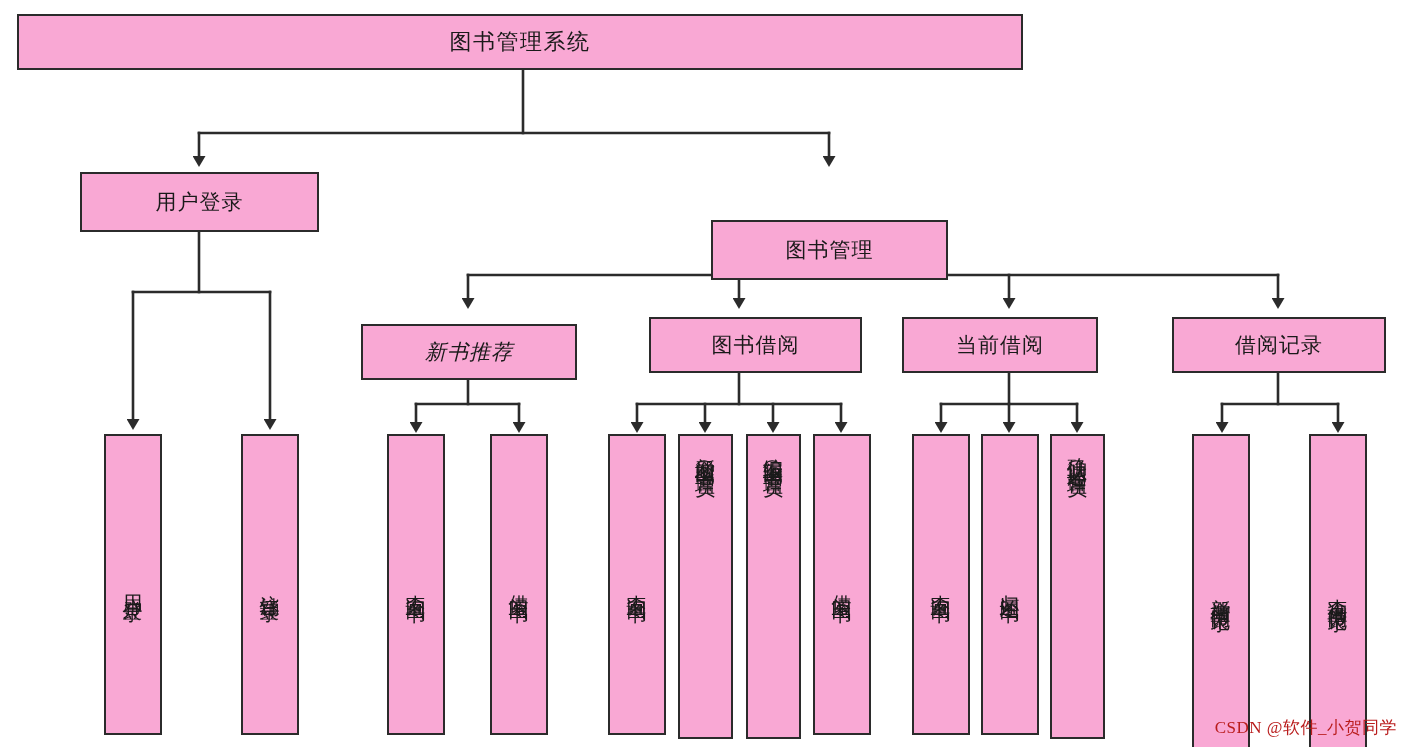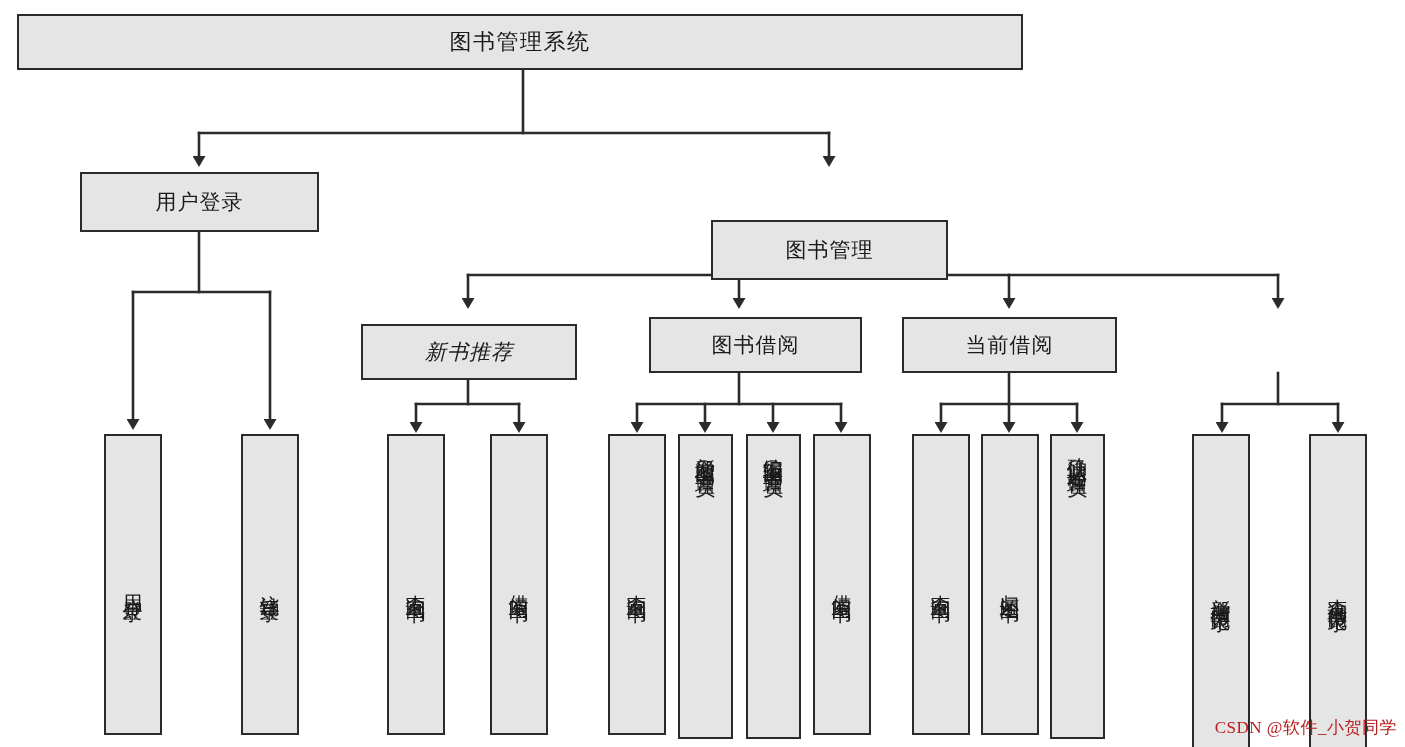--- a/index.html
+++ b/index.html
@@ -23,21 +23,21 @@
     left: 0;
     top: 0;
     width: 1405px;
     height: 747px;
     pointer-events: none;
   }
   .node {
     position: absolute;
     box-sizing: border-box;
     border: 2.5px solid #2b2b2b;
-    background: #e5e5e5;
+    background: #f9a8d4;
     display: flex;
     align-items: center;
     justify-content: center;
     color: #1a1a1a;
   }
   .node .lbl {
     display: block;
     text-align: center;
     line-height: 1.06;
   }
@@ -145,22 +145,25 @@
   <div class="node h" style="left:711px; top:172px; width:237px; height:60px;margin-top:48px;">
     <span class="lbl">图书管理</span>
   </div>
 
   <div class="node h" style="left:361px; top:324px; width:216px; height:56px;font-style:italic;">
     <span class="lbl">新书推荐</span>
   </div>
   <div class="node h" style="left:633px; top:317px; width:213px; height:56px;margin-left:16px;">
     <span class="lbl">图书借阅</span>
   </div>
-  <div class="node h" style="left:902px; top:317px; width:215px; height:56px;">
+  <div class="node h" style="left:902px; top:317px; width:196px; height:56px;">
     <span class="lbl">当前借阅</span>
+  </div>
+  <div class="node h" style="left:1172px; top:317px; width:214px; height:56px;">
+    <span class="lbl">借阅记录</span>
   </div>
 
   <div class="node v mid" style="left:104px; top:434px; width:58px; height:301px;">
     <span class="lbl">用户登录</span>
   </div>
   <div class="node v mid" style="left:241px; top:434px; width:58px; height:301px;">
     <span class="lbl">注销登录</span>
   </div>
 
   <div class="node v mid" style="left:387px; top:434px; width:58px; height:301px;">

